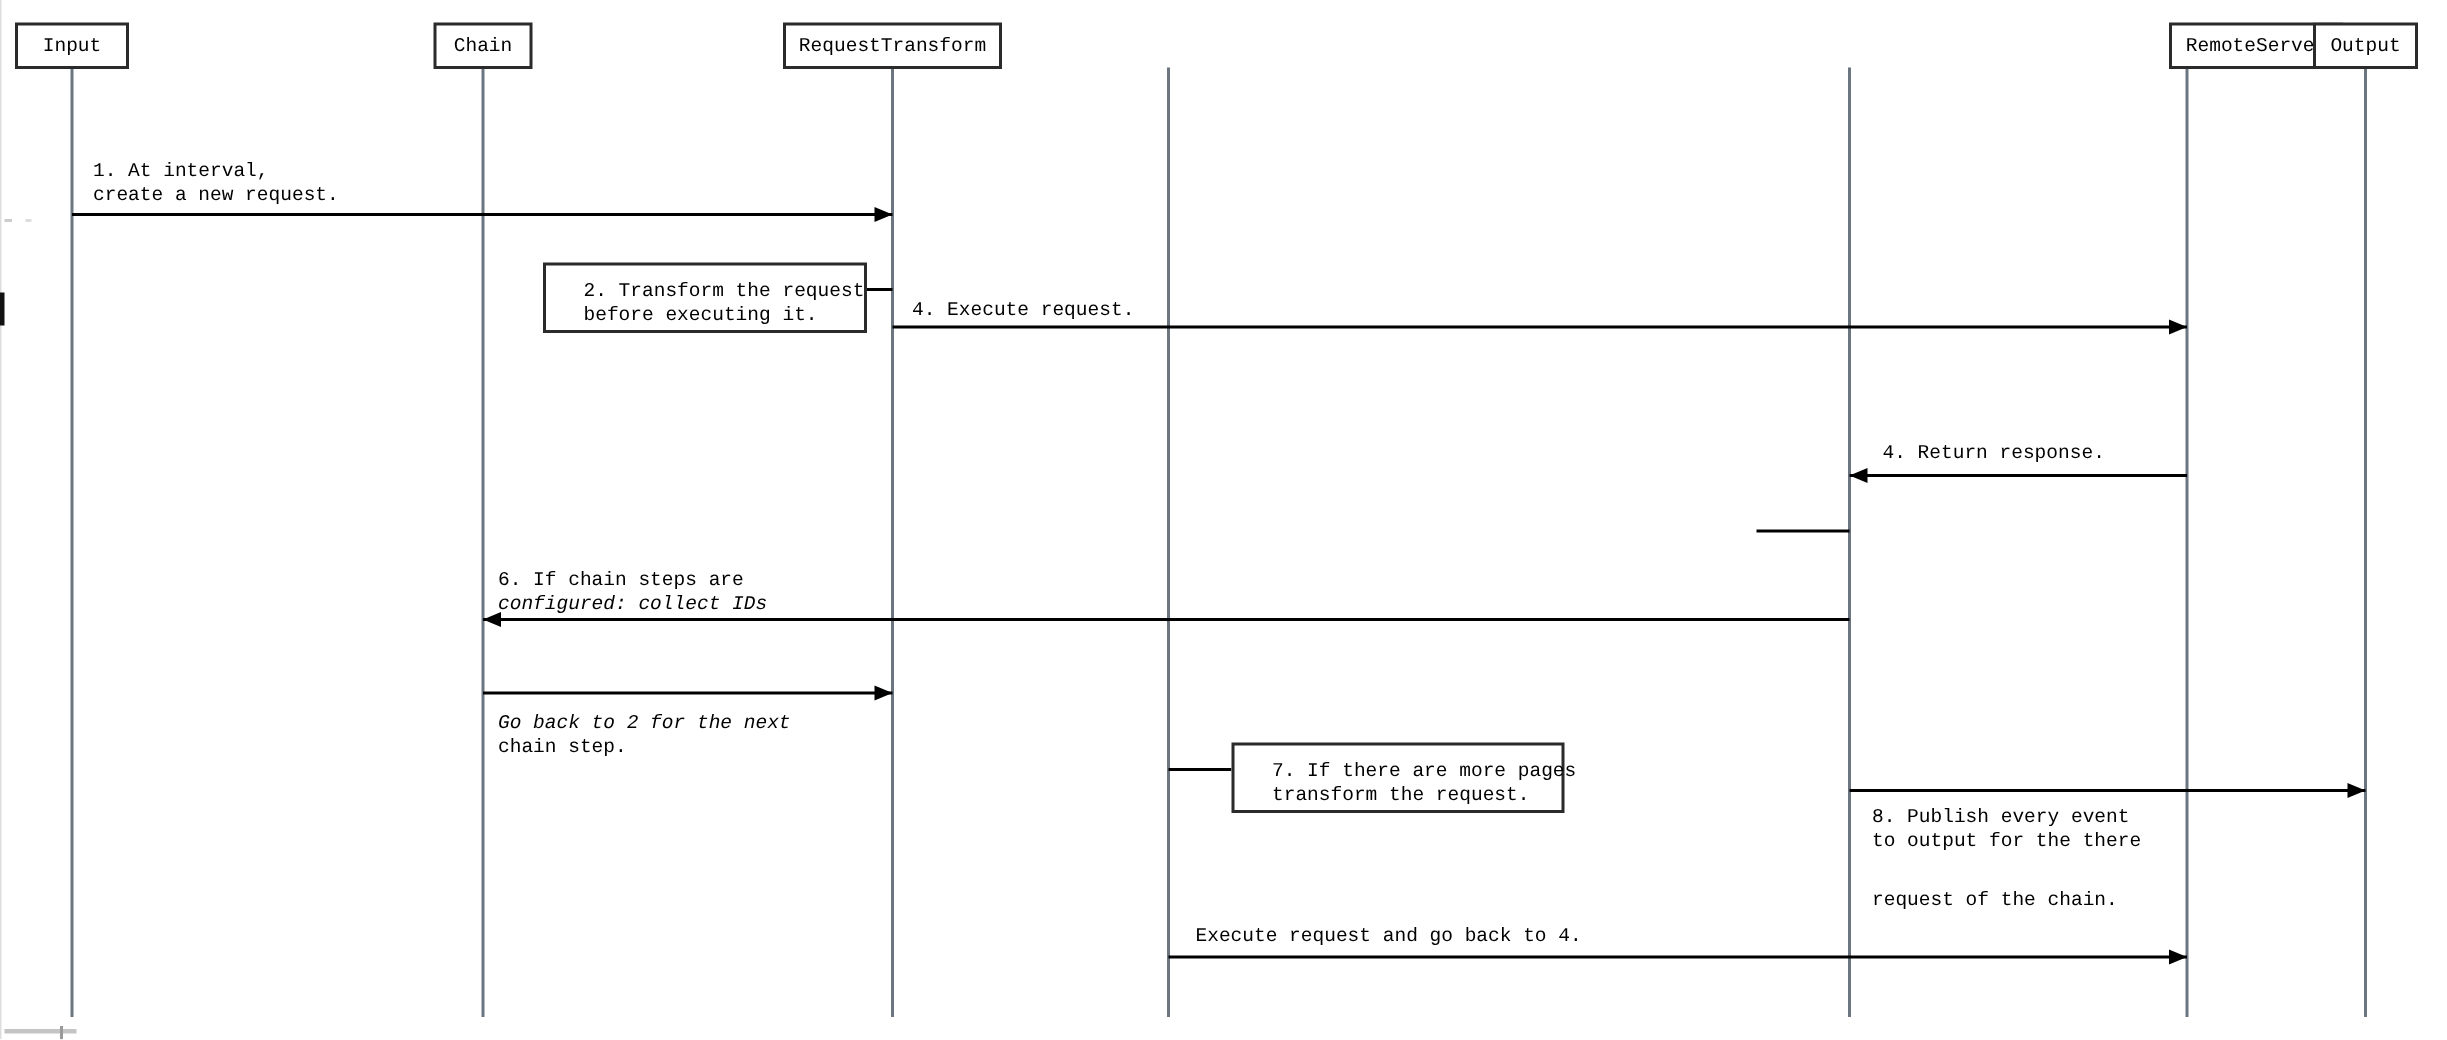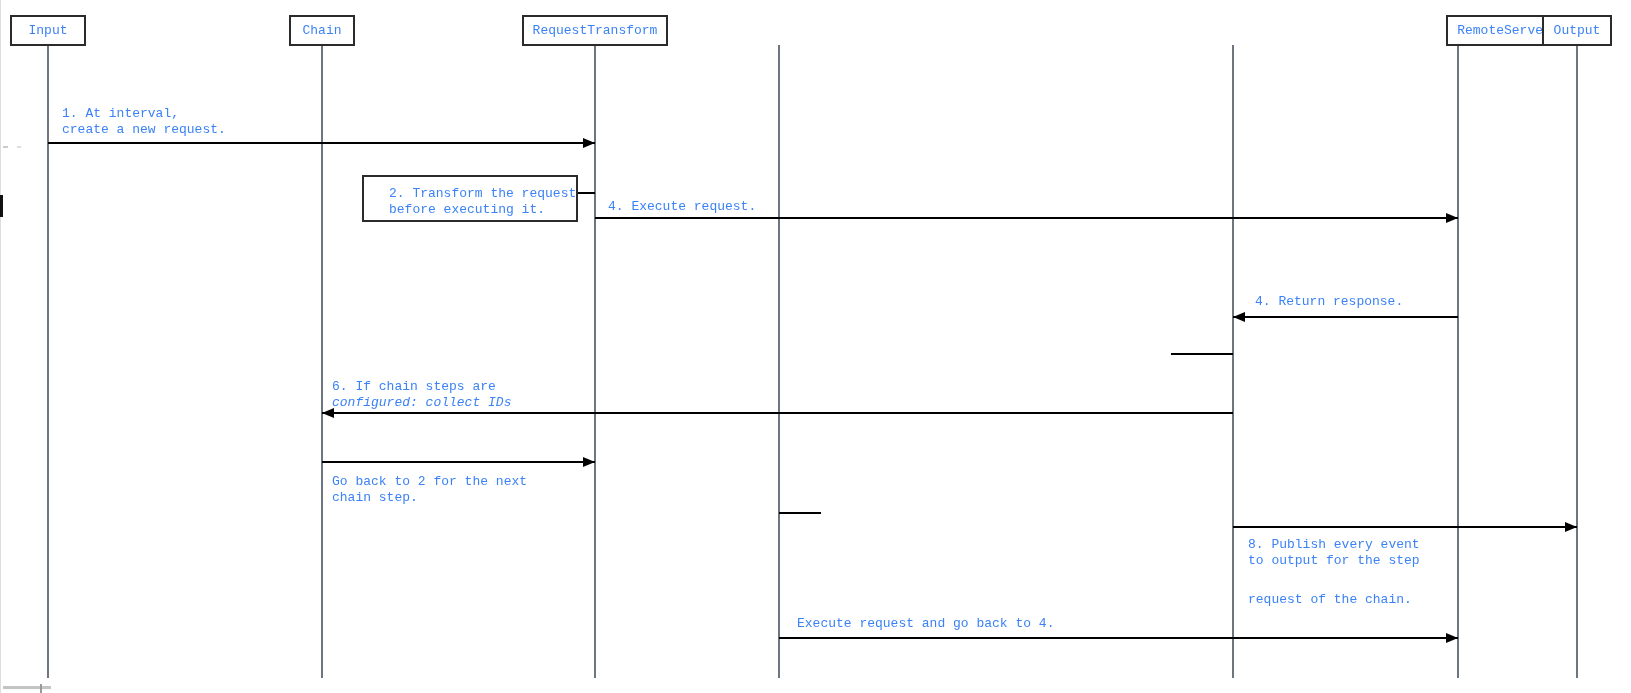--- a/index.html
+++ b/index.html
@@ -4,21 +4,21 @@
 <style>
   html, body { margin: 0; padding: 0; background: #ffffff; }
   #canvas {
     position: relative;
     width: 1631px;
     height: 693px;
     background: #ffffff;
     font-family: "Liberation Mono", "DejaVu Sans Mono", monospace;
     font-size: 13px;
     line-height: 16px;
-    color: #3b82f6;
+    color: #000000;
     overflow: hidden;
   }
   .pbox {
     position: absolute;
     top: 15px;
     height: 31px;
     box-sizing: border-box;
     border: 2px solid #2b2b2b;
     background: #ffffff;
     display: flex;
@@ -110,29 +110,30 @@
 
   <div class="hline" style="left:1171px; top:353px; width:62px;"></div>
 
   <div class="mlabel" style="left:332px; top:379px;">6. If chain steps are</div>
   <div class="mlabel" style="left:332px; top:395px;font-style:italic;">configured: collect IDs</div>
   <div class="hline" style="left:322px; top:412px; width:911px;"></div>
   <div class="head-left" style="left:322px; top:408px;"></div>
 
   <div class="hline" style="left:322px; top:461px; width:273px;"></div>
   <div class="head-right" style="left:583px; top:457px;"></div>
-  <div class="mlabel" style="left:332px; top:474px;">Go back to 2 for the next</div>
+  <div class="mlabel" style="left:332px; top:474px;font-style:italic;">Go back to 2 for the next</div>
   <div class="mlabel" style="left:332px; top:490px;">chain step.</div>
 
   <div class="hline" style="left:779px; top:512px; width:42px;"></div>
+  <div class="nbox" style="left:821px; top:495px; width:222px; height:47px;"><span>7. If there are more pages</span><br><span>transform the request.</span></div>
 
   <div class="hline" style="left:1233px; top:526px; width:344px;"></div>
   <div class="head-right" style="left:1565px; top:522px;"></div>
   <div class="mlabel" style="left:1248px; top:537px;">8. Publish every event</div>
-  <div class="mlabel" style="left:1248px; top:553px;">to output for the step</div>
+  <div class="mlabel" style="left:1248px; top:553px;">to output for the there</div>
   <div class="mlabel" style="left:1248px; top:592px;">request of the chain.</div>
 
   <div class="mlabel" style="left:797px; top:616px;">Execute request and go back to 4.</div>
   <div class="hline" style="left:779px; top:637px; width:679px;"></div>
   <div class="head-right" style="left:1446px; top:633px;"></div>
 
   <div class="artifact" style="left:0; top:0; width:1px; height:693px; background:#dddddd;"></div>
   <div class="artifact" style="left:0; top:195px; width:3px; height:22px; background:#111111;"></div>
   <div class="artifact" style="left:3px; top:146px; width:5px; height:2px; background:#cccccc;"></div>
   <div class="artifact" style="left:17px; top:146px; width:4px; height:2px; background:#dddddd;"></div>

